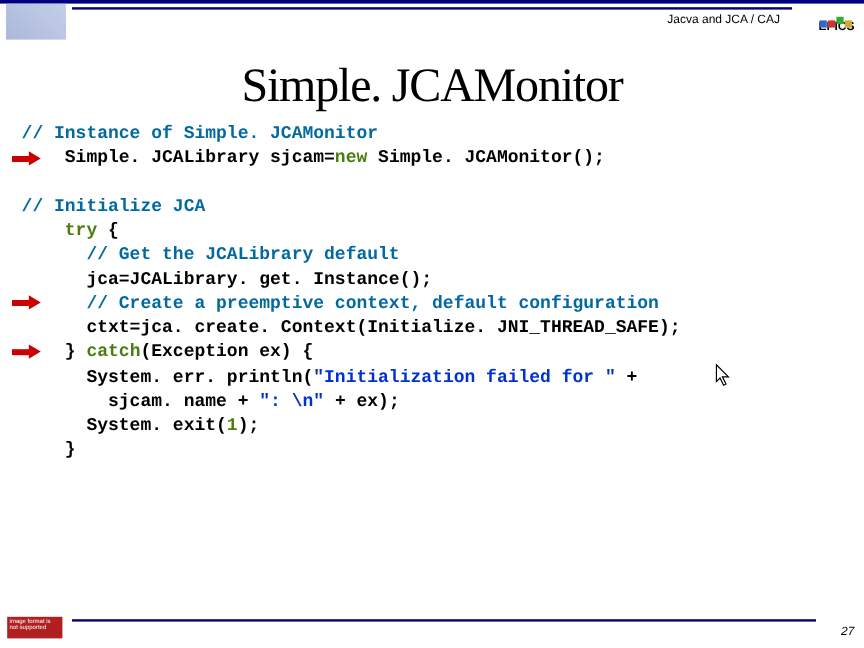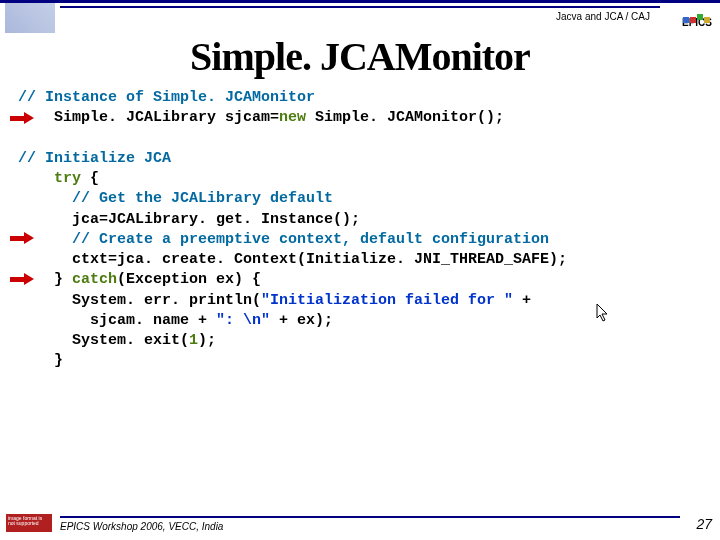--- a/index.html
+++ b/index.html
@@ -58,24 +58,24 @@
     gap: 1px;
   }
   .dot { width: 6px; height: 6px; }
   .d1 { background: #3366cc; }
   .d2 { background: #cc3333; }
   .d3 { background: #33aa33; margin-top: -3px; }
   .d4 { background: #ccaa33; }
   .title {
     text-align: center;
     font-family: Georgia, 'Times New Roman', serif;
-    font-weight: 700;
+    font-weight: 400;
     font-size: 40px;
     color: #000;
-    margin-top: 3px;
+    margin-top: 17px;
     letter-spacing: -1px;
   }
   .code-area {
     margin: 8px 18px 0 18px;
     font-family: 'Courier New', monospace;
     font-weight: bold;
     font-size: 15px;
     line-height: 1.35;
     color: #000;
     position: relative;
@@ -158,21 +158,21 @@
     right: 40px;
     bottom: 8px;
     font-size: 10px;
     font-style: italic;
     color: #000;
   }
   .foot-num {
     position: absolute;
     right: 8px;
     bottom: 8px;
-    font-size: 14px;
+    font-size: 10px;
     color: #000;
     font-style: italic;
   }
 </style>
 </head>
 <body>
 
 <div class="top-bar">
   <div class="corner-logo"></div>
   <div class="top-line"></div>
@@ -210,15 +210,14 @@
 
 <div class="mouse-cursor">
   <svg viewBox="0 0 14 20">
       <path d="M1 1 L1 15 L4 12 L7 18 L9 17 L6 11 L11 11 Z" fill="#fff" stroke="#000" stroke-width="1"></path>
     </svg>
 </div>
 
 <div class="footer">
   <div class="foot-line"></div>
   <div class="foot-badge">image format is not supported</div>
-  <div class="foot-left">EPICS Workshop 2006, VECC, India</div>
   <div class="foot-num">27</div>
 </div>
 
 </body></html>

